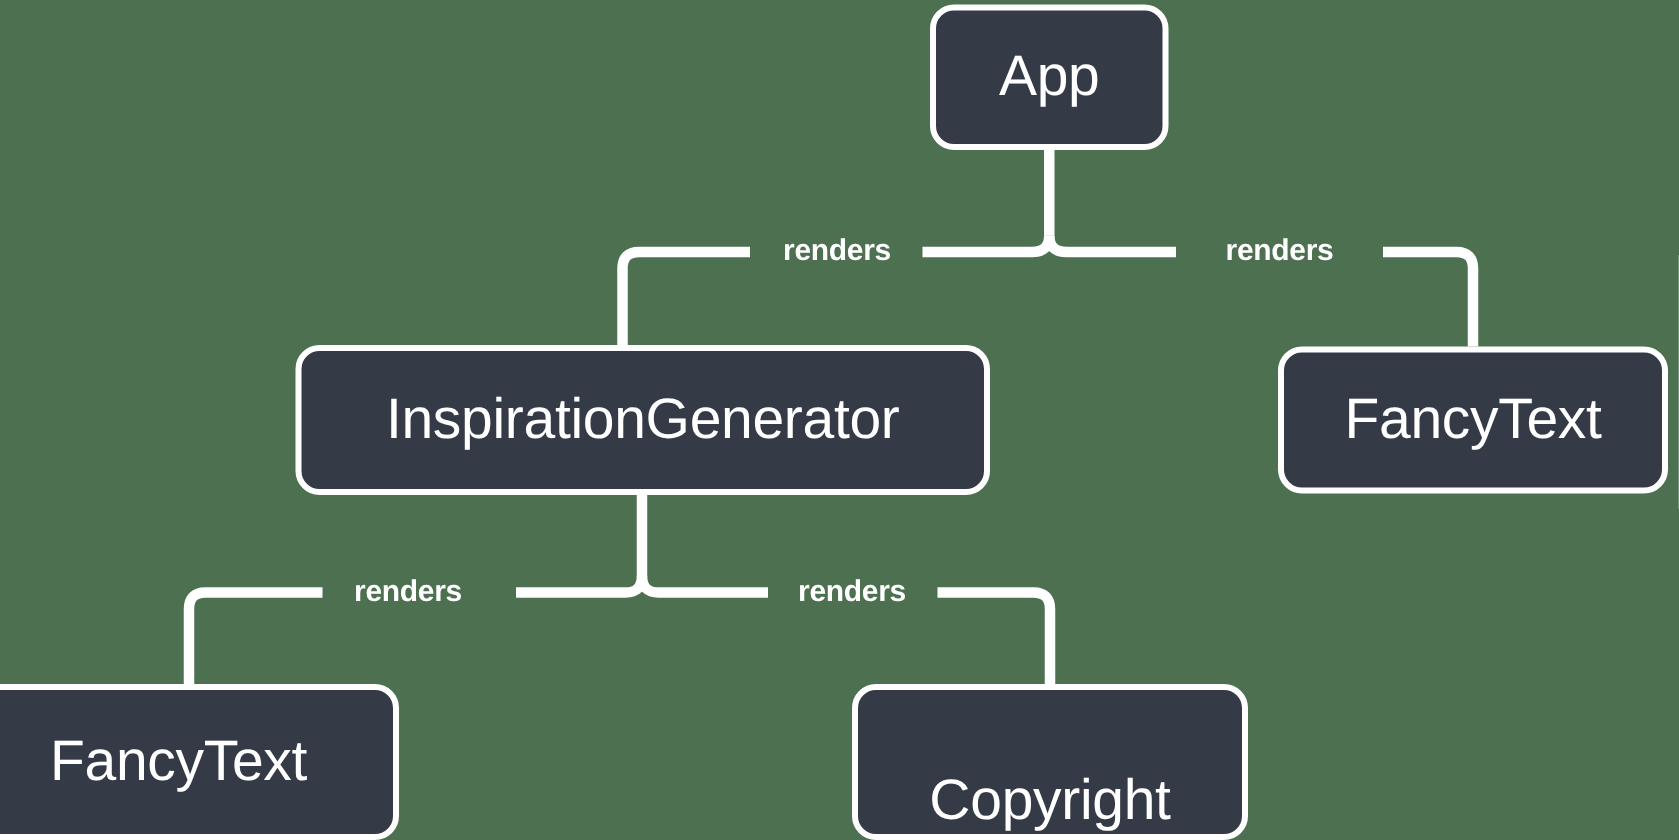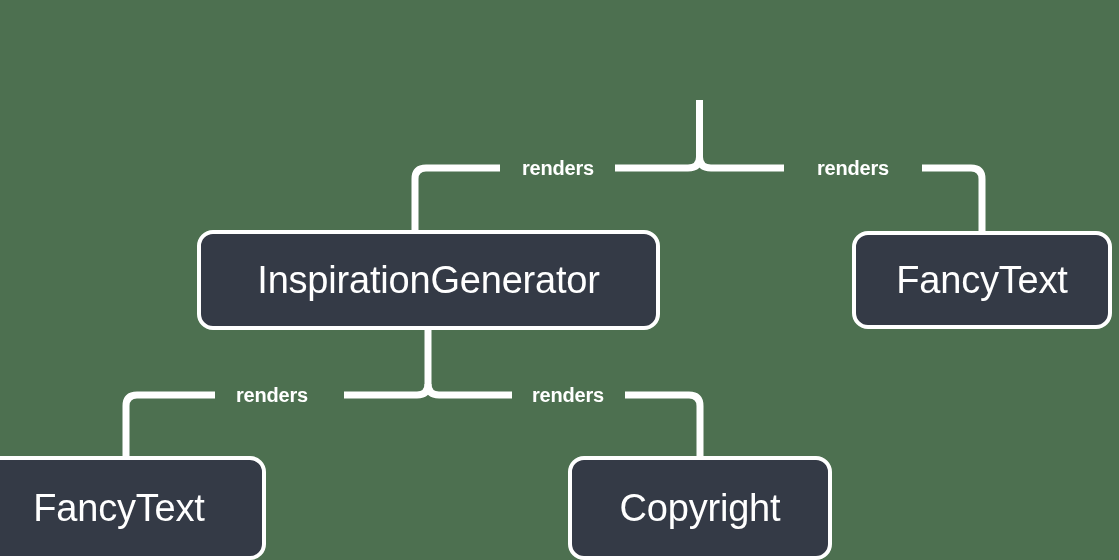--- a/index.html
+++ b/index.html
@@ -79,30 +79,33 @@
   </svg>
 
   <div class="edge-label" style="left:558px; top:168px;">renders</div>
 
   <div class="edge-label" style="left:853px; top:168px;">renders</div>
 
   <div class="edge-label" style="left:272px; top:395px;">renders</div>
 
   <div class="edge-label" style="left:568px; top:395px;">renders</div>
 
+  <div class="node" style="left:620px; top:3px; width:159px; height:97px;">
+    <span>App</span>
+  </div>
 
   <div class="node" style="left:197px; top:230px; width:463px; height:100px;align-items:center;">
     <span>InspirationGenerator</span>
   </div>
 
   <div class="node" style="left:852px; top:231px; width:260px; height:98px;">
     <span>FancyText</span>
   </div>
 
   <div class="node" style="left:-28px; top:456px; width:294px; height:104px;">
     <span>FancyText</span>
   </div>
 
-  <div class="node" style="left:568px; top:456px; width:264px; height:104px;">
+  <div class="node" style="left:568px; top:456px; width:264px; height:104px;align-items:flex-end;">
     <span>Copyright</span>
   </div>
 
 </div>
 
 </body></html>

